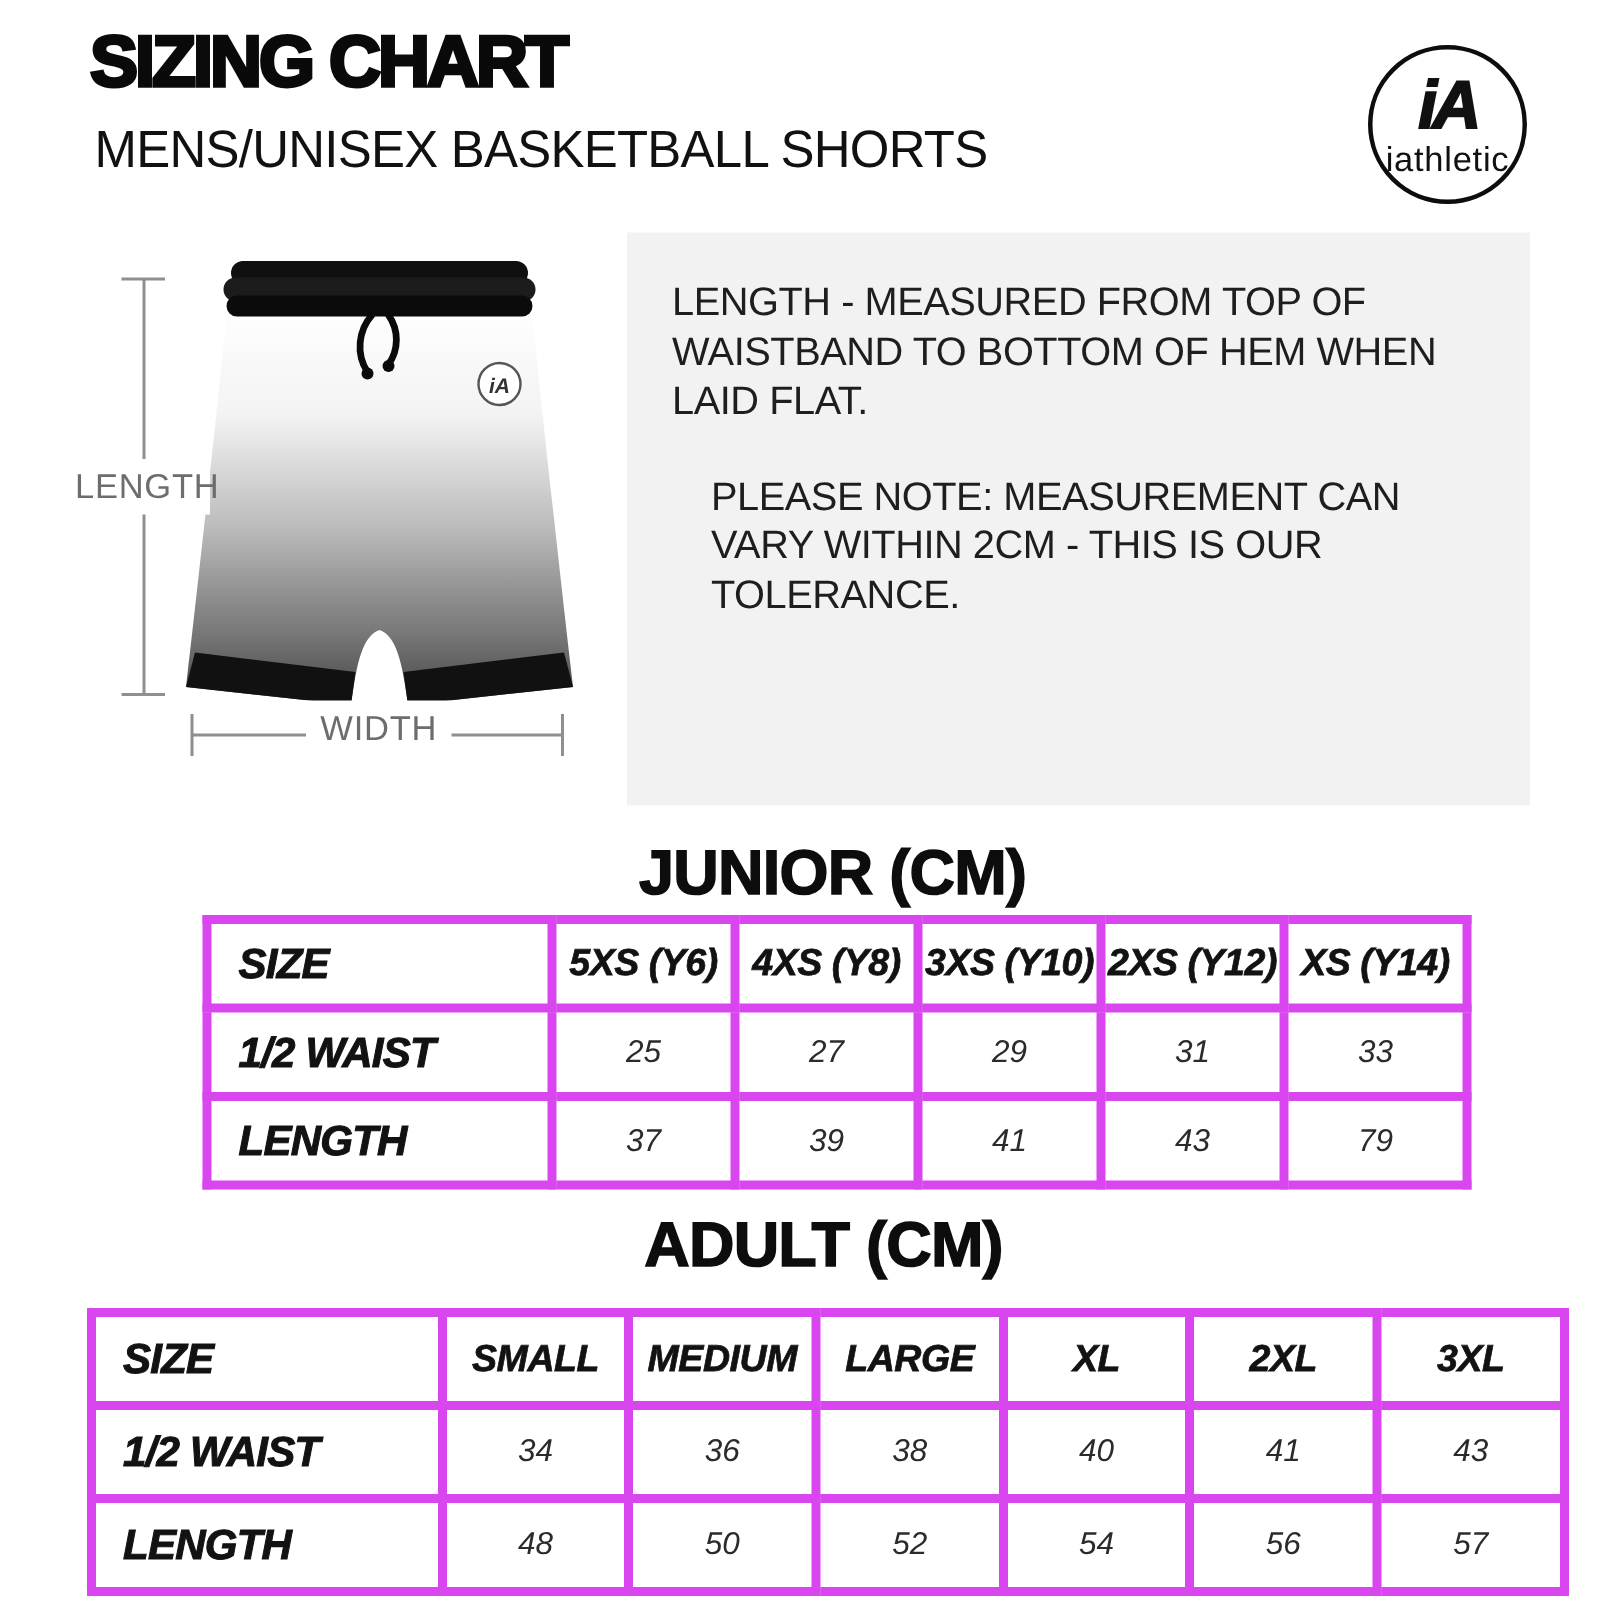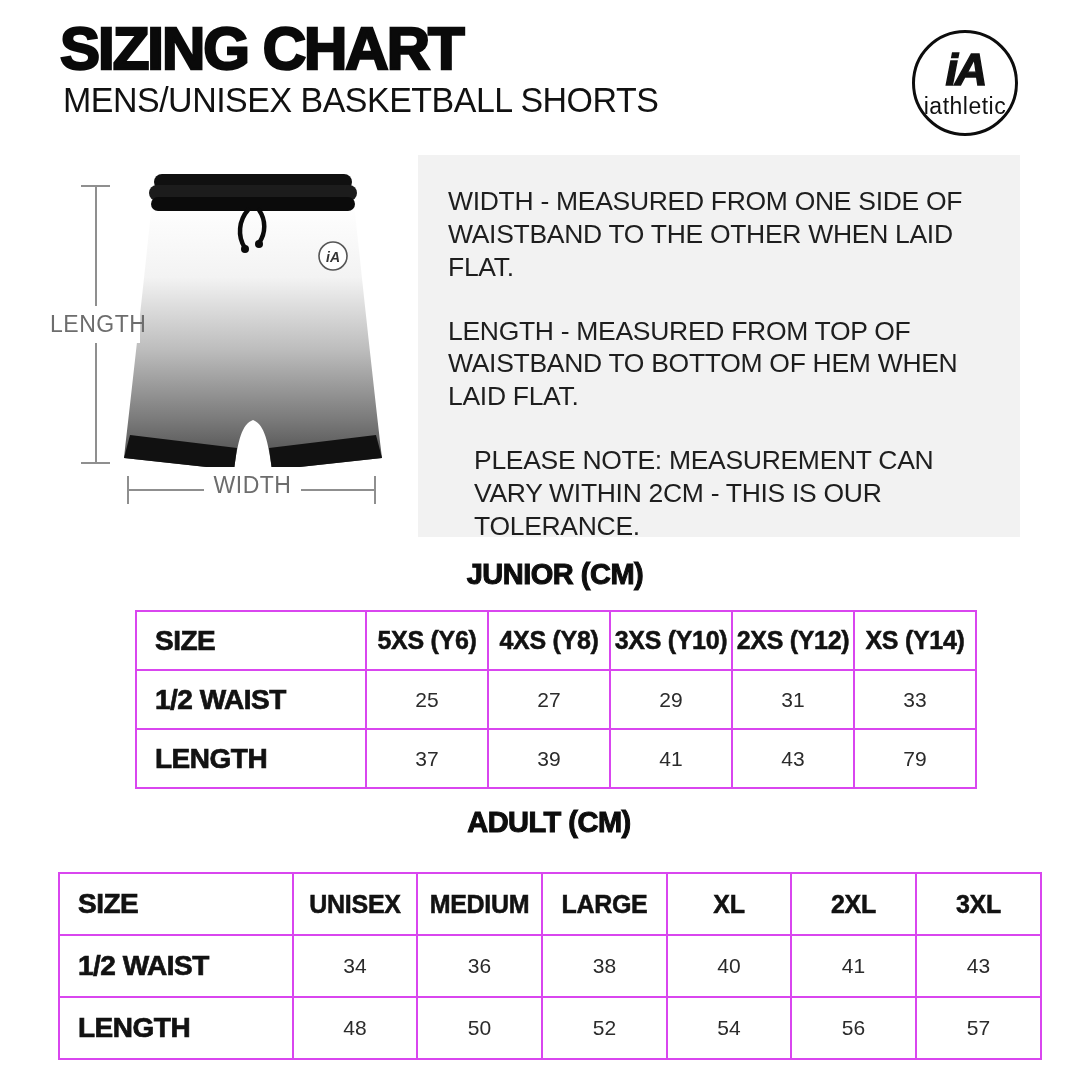--- a/index.html
+++ b/index.html
@@ -2,21 +2,21 @@
 <html><head>
 <meta charset="utf-8">
 <style>
   * { margin:0; padding:0; box-sizing:border-box; }
   body { background:#ffffff; font-family:"Liberation Sans", sans-serif; }
   .page { position:relative; width:1080px; height:1080px; background:#ffffff; overflow:hidden; }
 
   
   .title {
     position:absolute; left:60px; top:14px;
-    font-size:60px; font-weight:bold; letter-spacing:-2px; color:#0a0a0a;
+    font-size:48px; font-weight:bold; letter-spacing:-2px; color:#0a0a0a;
     -webkit-text-stroke:2.4px #0a0a0a;
   }
   .subtitle {
     position:absolute; left:63px; top:80px;
     font-size:35px; font-weight:400; color:#111; letter-spacing:-0.5px;
     transform:scaleX(0.97); transform-origin:left;
   }
   .logo {
     position:absolute; left:912px; top:30px; width:106px; height:106px;
     border:3.5px solid #0d0d0d; border-radius:50%;
@@ -54,28 +54,28 @@
   }
   .info-box p {
     font-size:26.5px; line-height:1.24; letter-spacing:-0.3px; color:#1e1e1e;
     margin-bottom:31px;
   }
   .info-box p:last-child { margin-bottom:0;margin-left:26px; }
 
   
   .tbl-title {
     position:absolute; text-align:center;
-    font-size:29px; font-weight:bold; color:#0d0d0d; letter-spacing:-0.5px;
+    font-size:42px; font-weight:bold; color:#0d0d0d; letter-spacing:-0.5px;
     -webkit-text-stroke:1px #0d0d0d;
   }
   .junior-title { left:135px; width:840px; top:558px; }
   .adult-title  { left:58px;  width:982px; top:806px; }
 
   table.size-table { border-collapse:collapse; table-layout:fixed; position:absolute; background:#fff; }
-  table.size-table td { border:2px solid #d946ef; text-align:center; vertical-align:middle; }
+  table.size-table td { border:6px solid #d946ef; text-align:center; vertical-align:middle;font-style:italic; }
 
   .junior-table { left:135px; top:610px; width:840px; }
   .adult-table  { left:58px;  top:872px; width:982px; }
   .junior-table tr { height:59px; }
   .adult-table  tr { height:62px; }
 
   td.lbl {
     text-align:left !important; padding-left:18px;
     font-size:28px; font-weight:bold; color:#121212; letter-spacing:-0.5px;
     -webkit-text-stroke:0.7px #121212;
@@ -138,21 +138,20 @@
   <div class="measure-line len-cap-t"></div>
   <div class="measure-line len-cap-b"></div>
   <div class="measure-label len-label">LENGTH</div>
 
   <div class="measure-line wid-line"></div>
   <div class="measure-line wid-cap-l"></div>
   <div class="measure-line wid-cap-r"></div>
   <div class="measure-label wid-label">WIDTH</div>
 
   <div class="info-box">
-    <p>WIDTH - MEASURED FROM ONE SIDE OF WAISTBAND TO THE OTHER WHEN LAID FLAT.</p>
     <p>LENGTH - MEASURED FROM TOP OF WAISTBAND TO BOTTOM OF HEM WHEN LAID FLAT.</p>
     <p>PLEASE NOTE: MEASUREMENT CAN VARY WITHIN 2CM - THIS IS OUR TOLERANCE.</p>
   </div>
 
   <div class="tbl-title junior-title">JUNIOR (CM)</div>
   <table class="size-table junior-table">
     <colgroup>
       <col style="width:230px">
         <col style="width:122px">
         <col style="width:122px">
@@ -195,21 +194,21 @@
         <col style="width:124px">
         <col style="width:125px">
         <col style="width:125px">
       <col style="width:124px">
         <col style="width:125px">
         <col style="width:125px">
     </colgroup>
     <tbody>
         <tr>
       <td class="lbl">SIZE</td>
-      <td class="colhdr">UNISEX</td>
+      <td class="colhdr">SMALL</td>
       <td class="colhdr">MEDIUM</td>
       <td class="colhdr">LARGE</td>
       <td class="colhdr">XL</td>
       <td class="colhdr">2XL</td>
       <td class="colhdr">3XL</td>
     </tr>
     <tr>
       <td class="lbl">1/2 WAIST</td>
       <td class="val">34</td>
       <td class="val">36</td>

